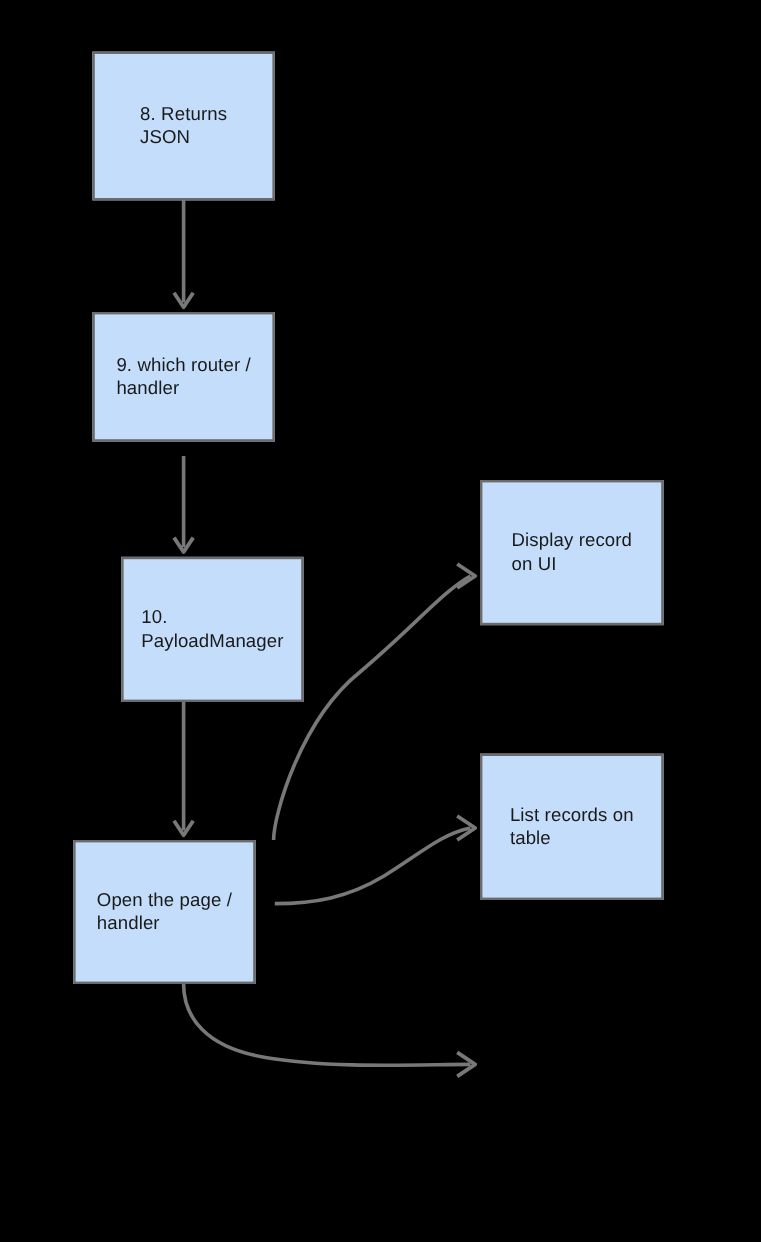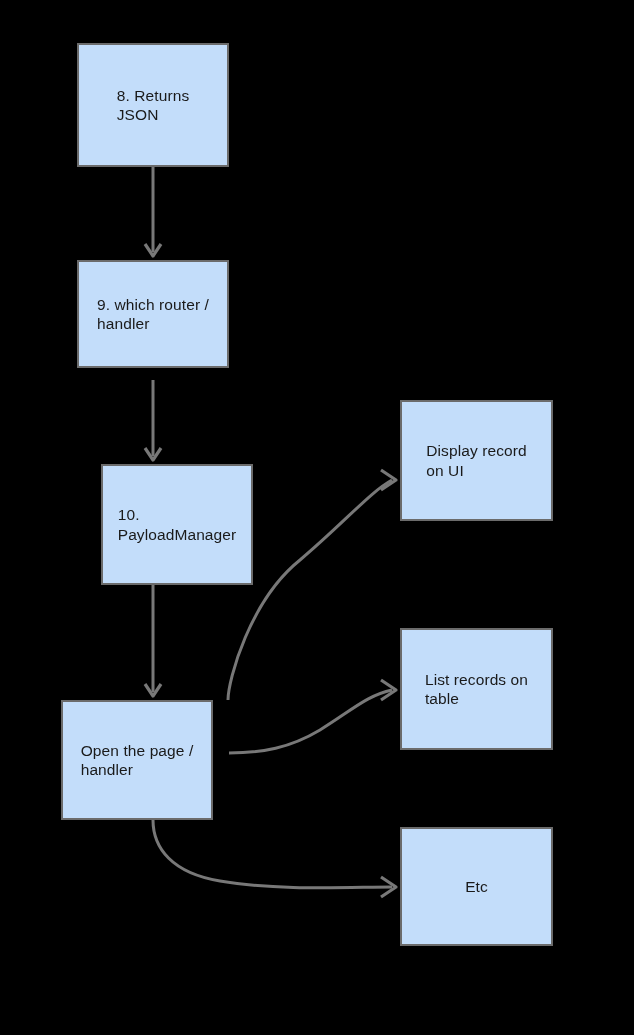--- a/index.html
+++ b/index.html
@@ -109,17 +109,14 @@
   <div class="node" style="left:400px; top:400px; width:153px; height:121px;">
     <span class="node-label">Display record
 on UI</span>
   </div>
 
   <div class="node" style="left:400px; top:628px; width:153px; height:122px;">
     <span class="node-label">List records on
 table</span>
   </div>
 
-  <div class="node" style="left:400px; top:827px; width:153px; height:119px;">
-    <span class="node-label">Etc</span>
-  </div>
 
 </div>
 
 </body></html>

